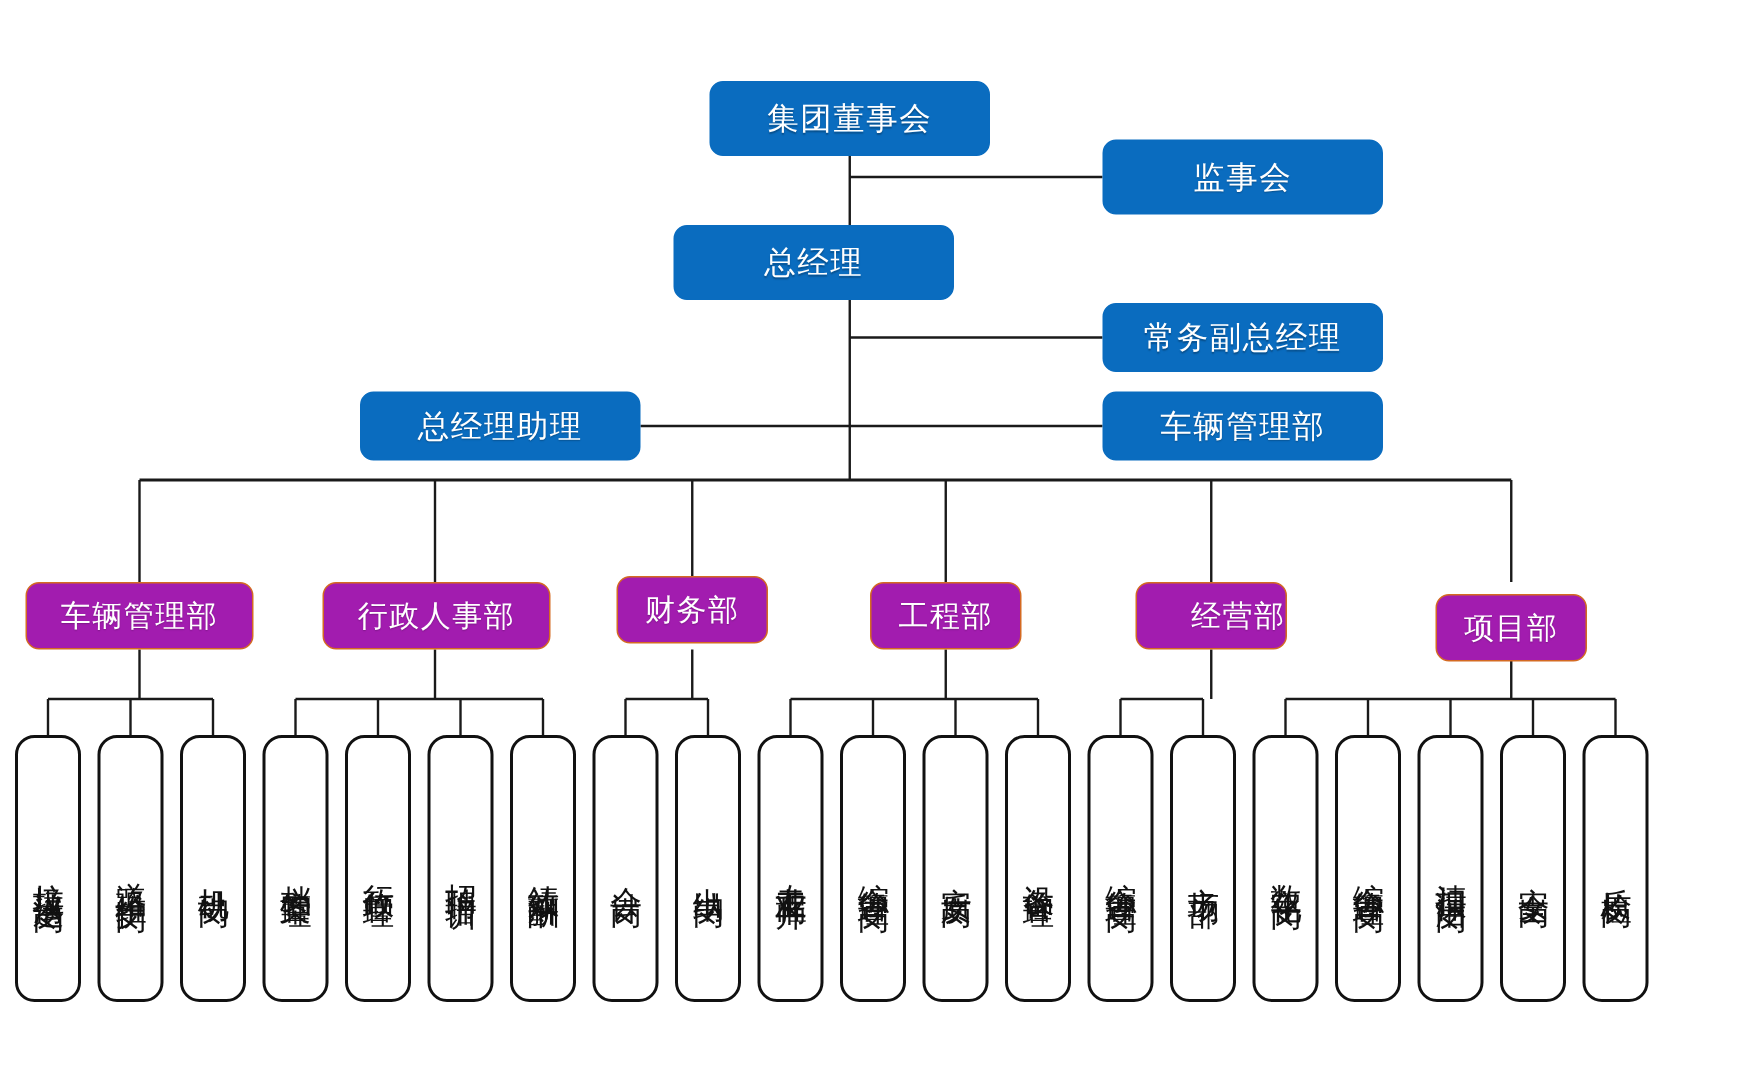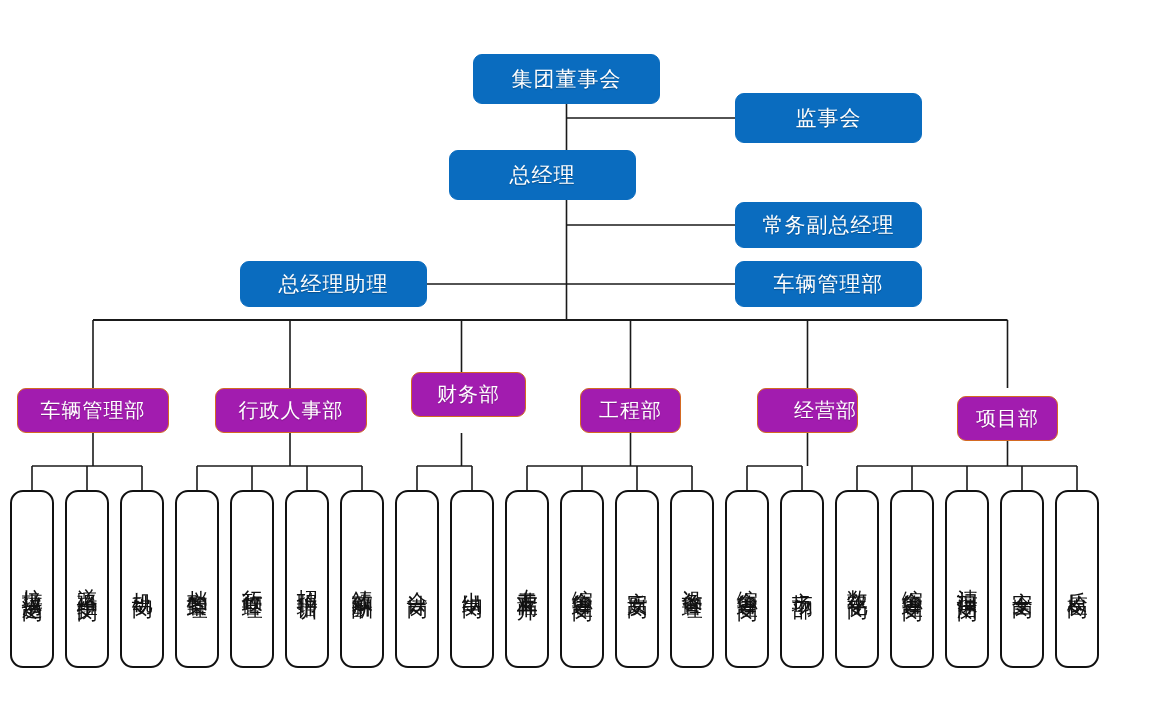--- a/index.html
+++ b/index.html
@@ -163,21 +163,21 @@
       </div>
       <div class="leaf" style="left: 230px; top: 490px; width: 44px; height: 178px;">
         <span class="vtext">行政管理</span>
       </div>
       <div class="leaf" style="left: 285px; top: 490px; width: 44px; height: 178px;">
         <span class="vtext">招聘培训</span>
       </div>
       <div class="leaf" style="left: 340px; top: 490px; width: 44px; height: 178px;">
         <span class="vtext">绩效薪酬</span>
       </div>
-      <div class="node orange" style="left: 411px; top: 372px; width: 115px; height: 45px;">
+      <div class="node orange" style="left: 411px; top: 384px; width: 101px; height: 45px;">
         <span>财务部</span>
       </div>
       <div class="leaf" style="left: 395px; top: 490px; width: 44px; height: 178px;">
         <span class="vtext">会计岗</span>
       </div>
       <div class="leaf" style="left: 450px; top: 490px; width: 44px; height: 178px;">
         <span class="vtext">出纳岗</span>
       </div>
       <div class="node orange" style="left: 580px; top: 388px; width: 101px; height: 45px;">
         <span>工程部</span>

